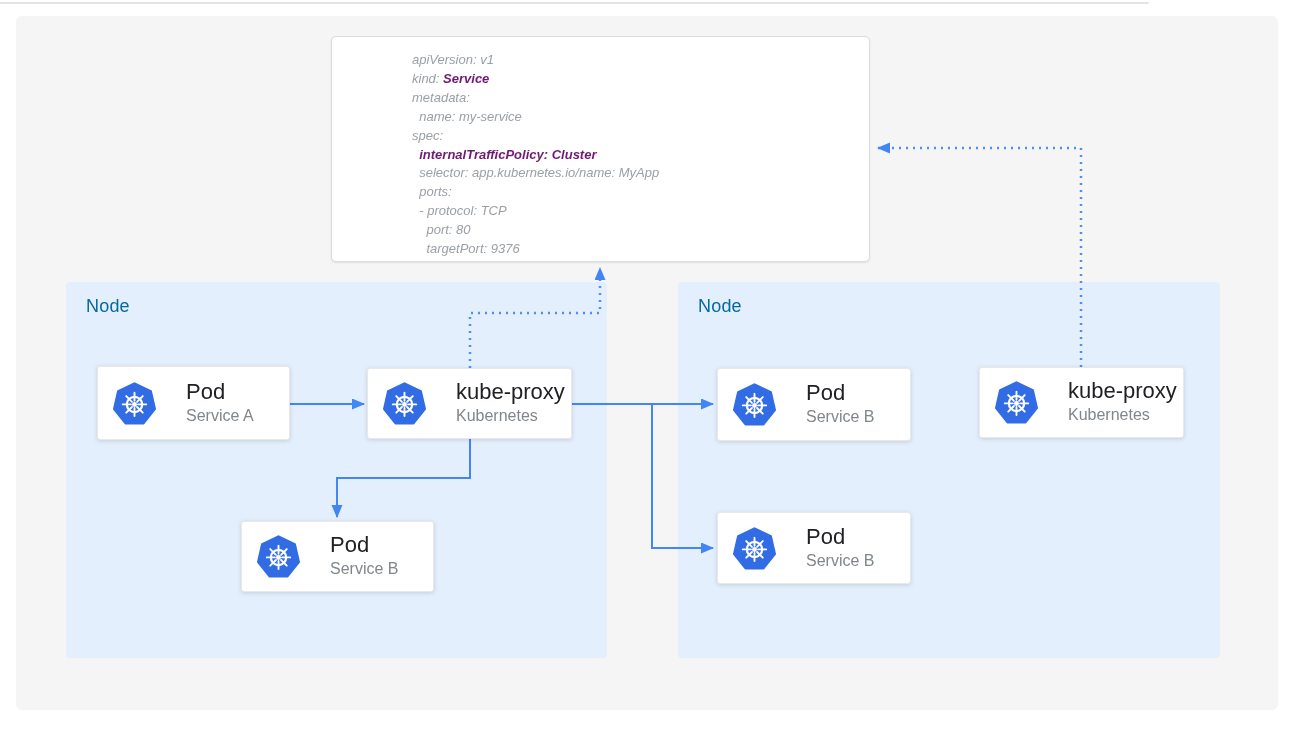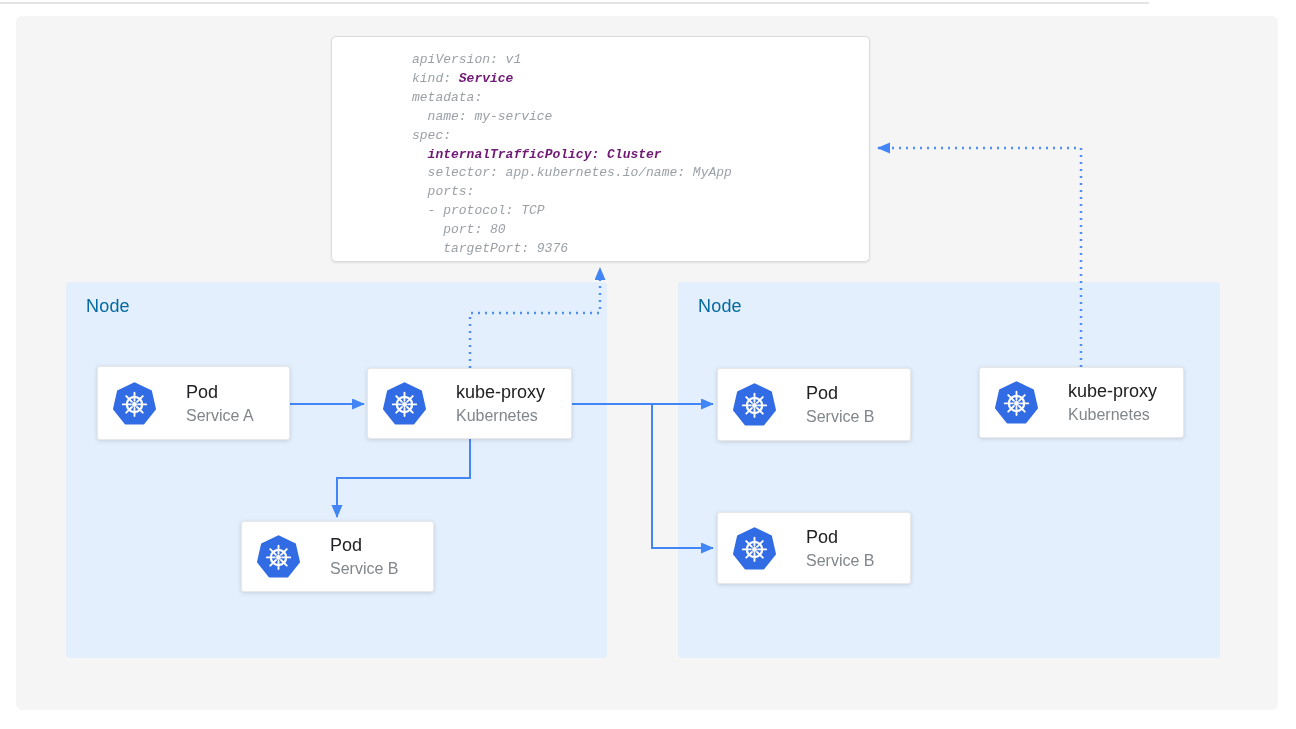--- a/index.html
+++ b/index.html
@@ -20,35 +20,35 @@
   .node-right{left:678px;top:282px;width:542px;height:376px;}
   .node-label{padding:14px 0 0 20px;font-size:18px;color:#0369a1;letter-spacing:.2px;}
   
   .yaml-card{
     left:331px;top:36px;width:539px;height:226px;background:#ffffff;
     border:1px solid #dadce0;border-radius:5px;box-sizing:border-box;
     box-shadow:0 1px 2px rgba(60,64,67,.12);z-index:2;
   }
   .code{
     padding:14px 0 0 80px;
-    font-family:Liberation Mono, monospace;
+    font-family:Liberation Sans, sans-serif;
     font-style:italic;font-size:13px;line-height:18.9px;
     color:#9aa0a6;white-space:pre;
   }
   .code .bold{font-weight:bold;color:#701a75;}
   
   .card{
     background:#ffffff;border-radius:3px;box-sizing:border-box;z-index:2;
     border:1px solid #e8e8e8;
     box-shadow:0 1px 4px rgba(60,64,67,.18);
     display:flex;align-items:center;padding-left:14px;
   }
   .card .icon{width:45px;height:45px;flex:0 0 45px;margin-right:29px;}
   .card .icon svg{width:45px;height:45px;display:block;}
-  .card .title{font-size:18px;line-height:24px;color:#202124;}
+  .card .title{font-size:22px;line-height:24px;color:#202124;}
   .card .subtitle{font-size:16px;line-height:23px;color:#80868b;}
   .card-pod-a{left:97px;top:366px;width:193px;height:74px;}
   .card-kube-proxy-left{left:367px;top:368px;width:205px;height:71px;}
   .card-pod-b-left{left:241px;top:521px;width:193px;height:71px;}
   .card-pod-b-right-top{left:717px;top:368px;width:194px;height:73px;}
   .card-pod-b-right-bottom{left:717px;top:512px;width:194px;height:72px;}
   .card-kube-proxy-right{left:979px;top:367px;width:205px;height:71px;}
   
   .arrows{left:0;top:0;width:1296px;height:729px;z-index:1;pointer-events:none;}
   .solid{stroke:#4285f4;stroke-width:2;fill:none;}

